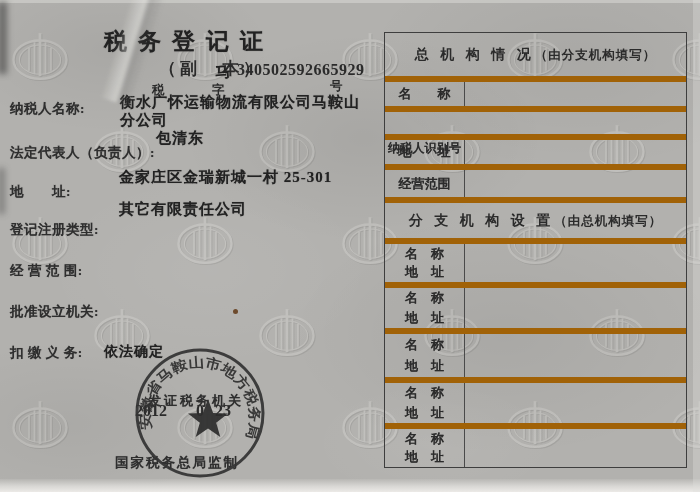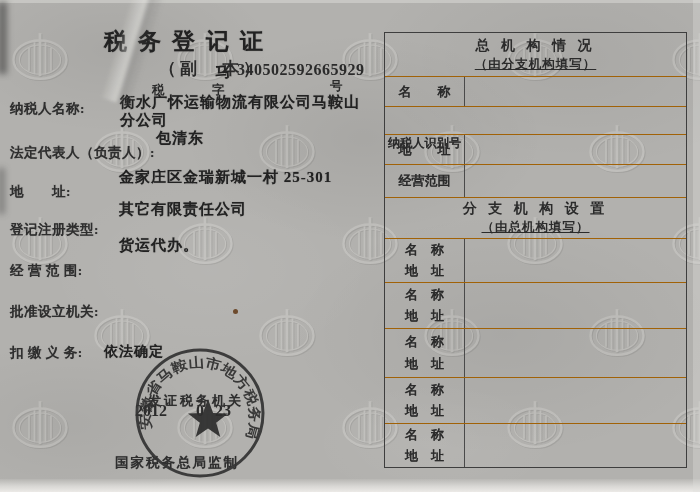--- a/index.html
+++ b/index.html
@@ -32,25 +32,25 @@
   .copy{font-size:17px;font-weight:700;letter-spacing:4px;margin-left:13px;}
   .num{font-size:16px;font-weight:700;letter-spacing:.5px;}
   .szh{font-size:12.5px;font-weight:600;}
 
   
   .cert-table{
     position:absolute;left:384px;top:32px;width:303px;height:436px;z-index:3;
     border:1.5px solid #3e3e3e;display:flex;flex-direction:column;
     box-sizing:border-box;
   }
-  .trow{display:flex;border-top:1px solid #a16207;box-sizing:border-box;flex:0 0 auto;}
+  .trow{display:flex;border-top:6px solid #a16207;box-sizing:border-box;flex:0 0 auto;}
   .trow.first{border-top:none;}
-  .theader{flex-direction:column;align-items:center;justify-content:center;text-align:center;}
+  .theader{flex-direction:row;align-items:center;justify-content:center;text-align:center;}
   .theader .t1{font-size:14px;font-weight:700;letter-spacing:4px;}
-  .theader .t2{font-size:12.5px;font-weight:600;letter-spacing:1px;margin-top:1px;text-decoration:underline;}
+  .theader .t2{font-size:12.5px;font-weight:600;letter-spacing:1px;margin-top:1px;}
   .tlabel{width:80px;flex:0 0 80px;border-right:1px solid #4a4a4a;box-sizing:border-box;
           display:flex;align-items:center;justify-content:center;
           font-size:13px;font-weight:600;text-shadow:0 0 .6px rgba(40,40,40,.45);}
   .tlabel.small{font-size:12.2px;letter-spacing:0;margin-top:36px;}
   .tlabel.two{flex-direction:column;justify-content:space-evenly;}
   .tvalue{flex:1 1 auto;}
 
   
   .stamp{position:absolute;left:130px;top:343px;width:140px;height:140px;z-index:5;opacity:.92;}
   .stamp-text{z-index:4;}
@@ -174,21 +174,20 @@
 
   <div class="abs val" style="left:156px;top:129px">包清东</div>
   <div class="abs lbl" style="left:10px;top:144px">法定代表人（负责人）:</div>
 
   <div class="abs val" style="left:119px;top:168px">金家庄区金瑞新城一村 25-301</div>
   <div class="abs lbl" style="left:10px;top:183px">地　　址:</div>
 
   <div class="abs lbl" style="left:10px;top:221px">登记注册类型:</div>
   <div class="abs val" style="left:119px;top:200px">其它有限责任公司</div>
 
-  <div class="abs val" style="left:119px;top:236px">货运代办。</div>
   <div class="abs lbl" style="left:10px;top:262px">经 营 范 围:</div>
 
   <div class="abs lbl" style="left:10px;top:303px">批准设立机关:</div>
 
   <div class="abs lbl" style="left:10px;top:344px">扣 缴 义 务:</div>
   <div class="abs val" style="left:104px;top:343px;font-size:14px">依法确定</div>
 
   <div class="abs lbl stamp-text" style="left:148px;top:392px;font-size:13px;letter-spacing:3px">发证税务机关</div>
   <div class="abs d-year stamp-text" style="left:135px;top:402px">2012</div>
   <div class="abs d-year stamp-text" style="left:196px;top:402px">0</div>

